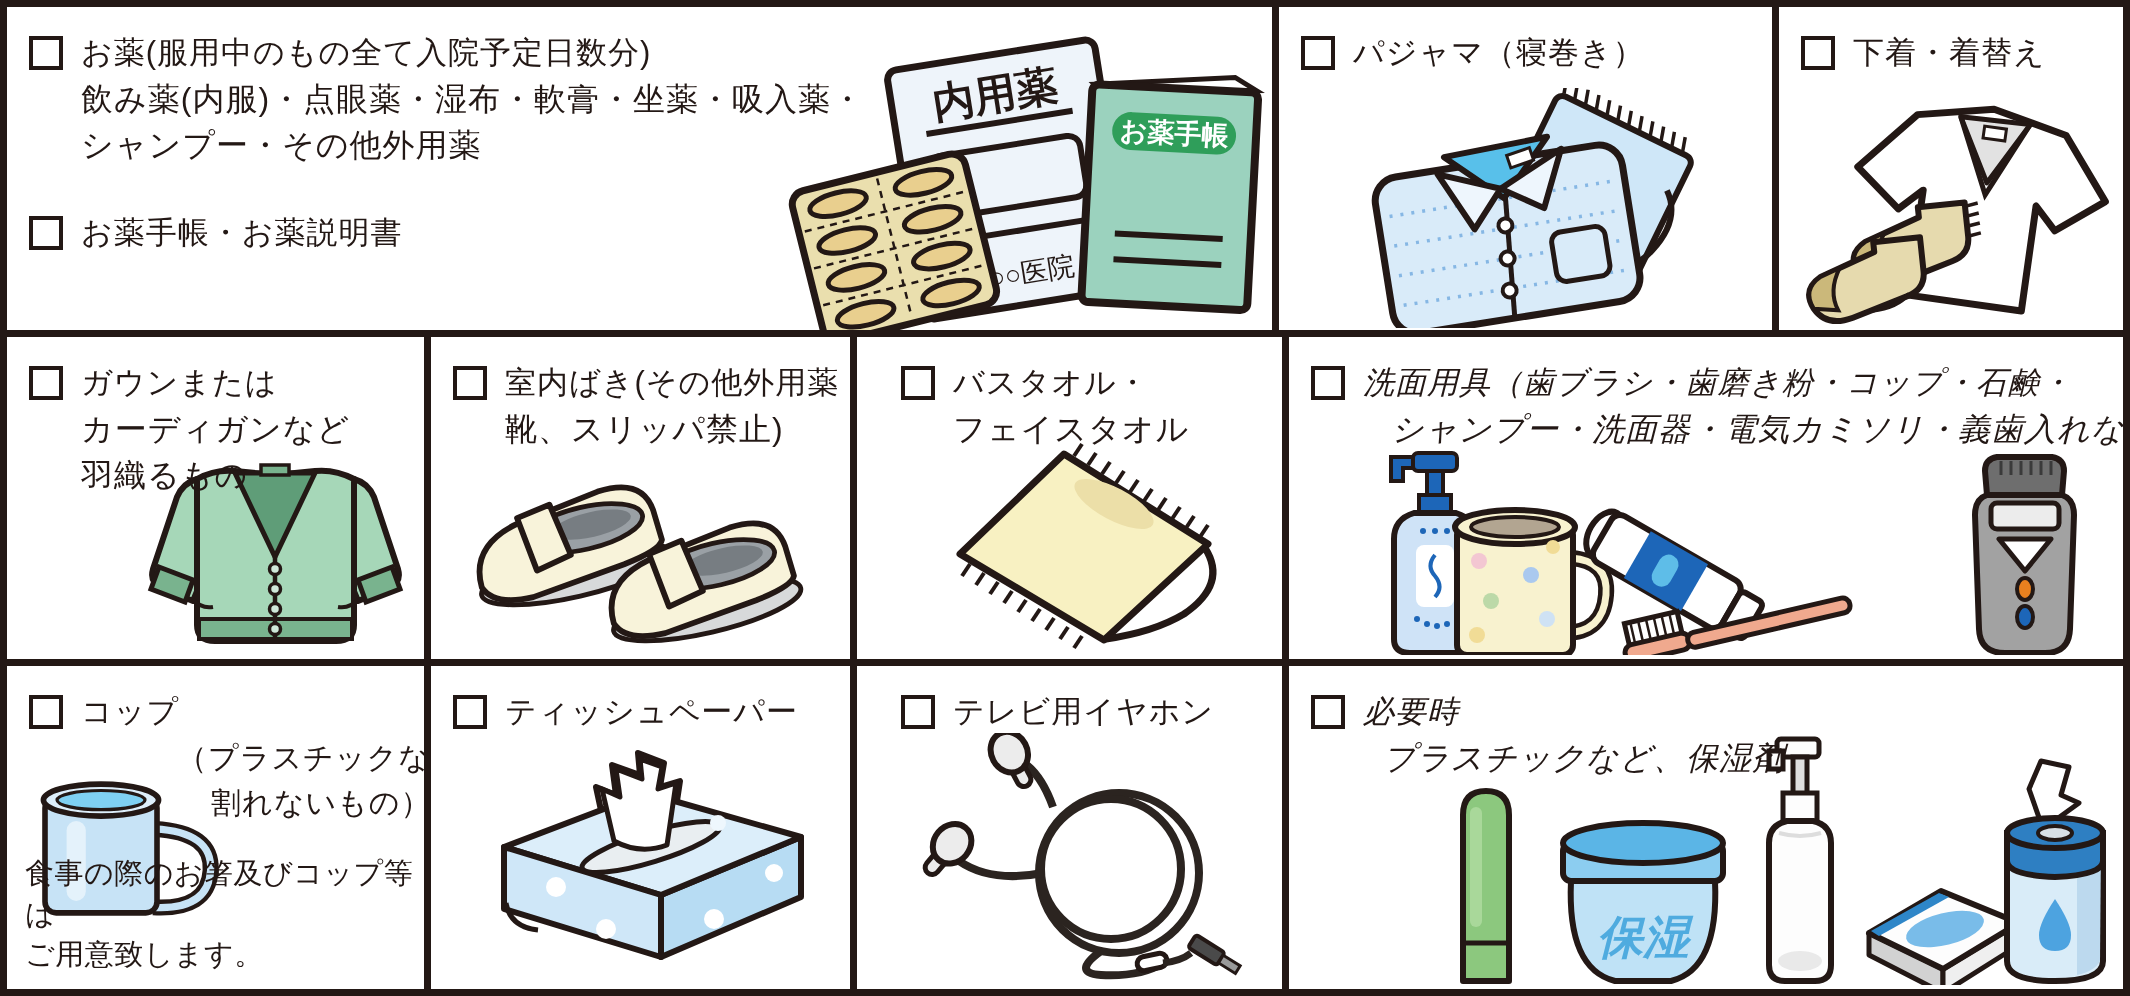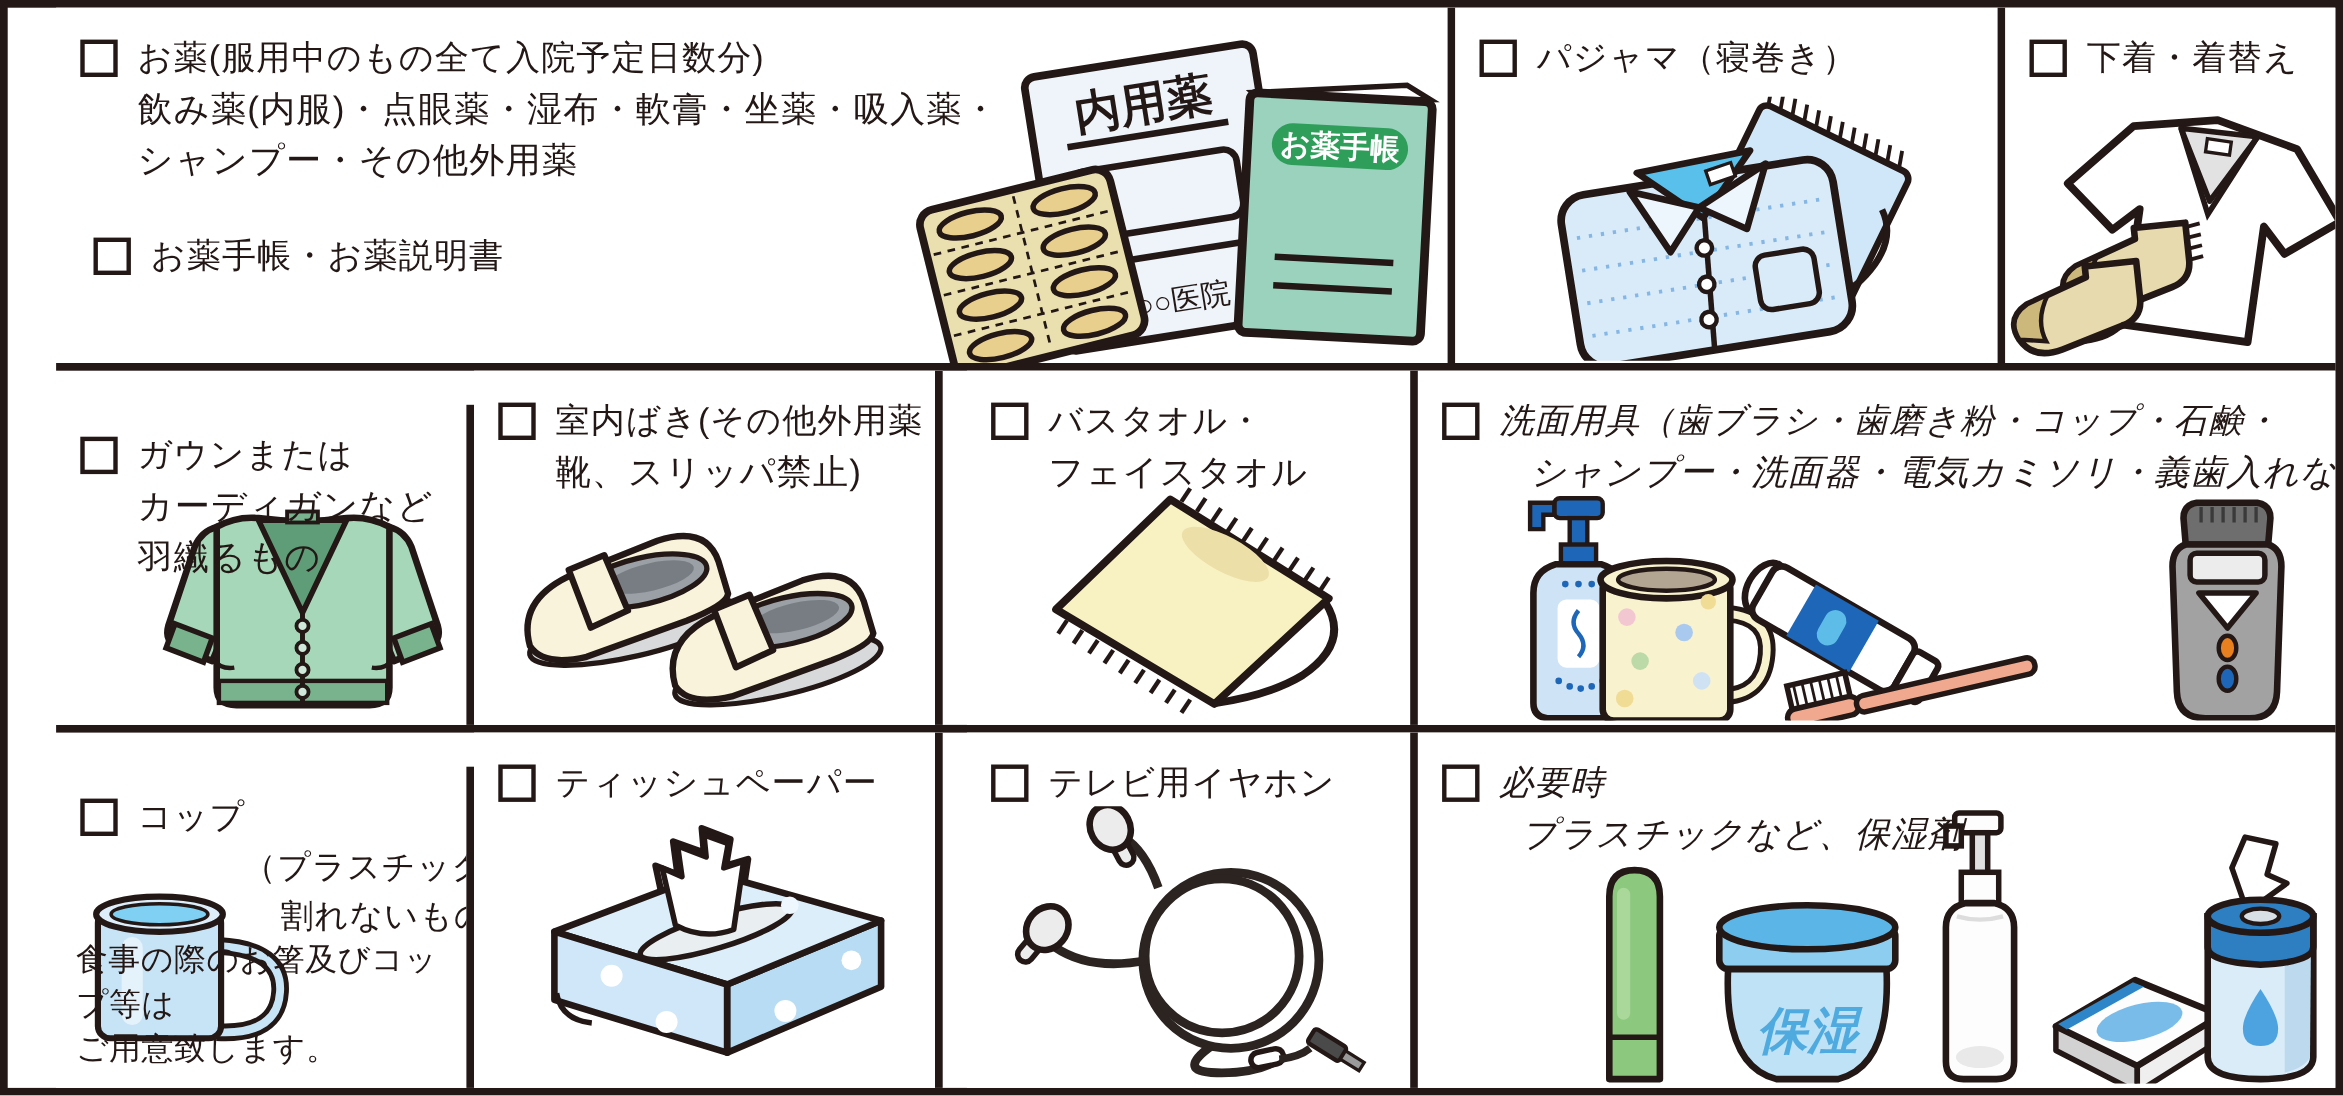--- a/index.html
+++ b/index.html
@@ -1,37 +1,37 @@
 <!DOCTYPE html>
 <html><head>
 <meta charset="utf-8">
 <style>
   html,body{margin:0;padding:0;background:#ffffff;}
   .sheet{
     position:relative;width:2130px;height:996px;box-sizing:border-box;
     background:#ffffff;border:7px solid #231815;
     display:flex;flex-direction:column;
-    font-family:"Liberation Sans","DejaVu Sans",sans-serif;color:#231815;padding-left:44px;
+    font-family:"Liberation Sans","DejaVu Sans",sans-serif;color:#231815;
   }
   .row{display:flex;flex:1;min-height:0;border-bottom:7px solid #231815;}
   .row:last-child{border-bottom:none;}
   .cell{position:relative;overflow:hidden;background:#fff;border-right:7px solid #231815;box-sizing:border-box;}
   .cell:last-child{border-right:none;}
   
   .r1c1{width:1272px;} .r1c2{width:500px;} .r1c3{flex:1;}
   
-  .c1{width:380px;margin-top:31px;} .c2{width:426px;} .c3{width:410px;margin-left:22px;} .c4{flex:1;font-style:italic;}
+  .c1{width:424px;} .c2{width:426px;} .c3{width:410px;margin-left:22px;} .c4{flex:1;font-style:italic;}
 
   .pad{padding:24px 22px;position:relative;z-index:2;}
   .entry{display:flex;align-items:flex-start;gap:18px;}
   .checkbox{width:34px;height:34px;border:4px solid #231815;background:#fff;flex:0 0 auto;margin-top:5px;box-sizing:border-box;}
   .label{font-size:31px;line-height:1.45;letter-spacing:1px;white-space:nowrap;}
   .sub{padding-left:52px;font-size:32px;line-height:1.45;letter-spacing:1px;white-space:nowrap;}
   .sub.ind1{padding-left:80px;}
-  .mt{margin-top:42px;margin-left:12px;}
+  .mt{margin-top:42px;}
   .art{position:absolute;z-index:1;}
   .foot{position:absolute;left:18px;bottom:14px;font-size:29px;line-height:1.4;letter-spacing:0.5px;z-index:2;}
   .note{font-size:30px;line-height:1.5;letter-spacing:1px;white-space:nowrap;}
 </style>
 </head>
 <body>
 
 <div class="sheet">
 
   <div class="row">

